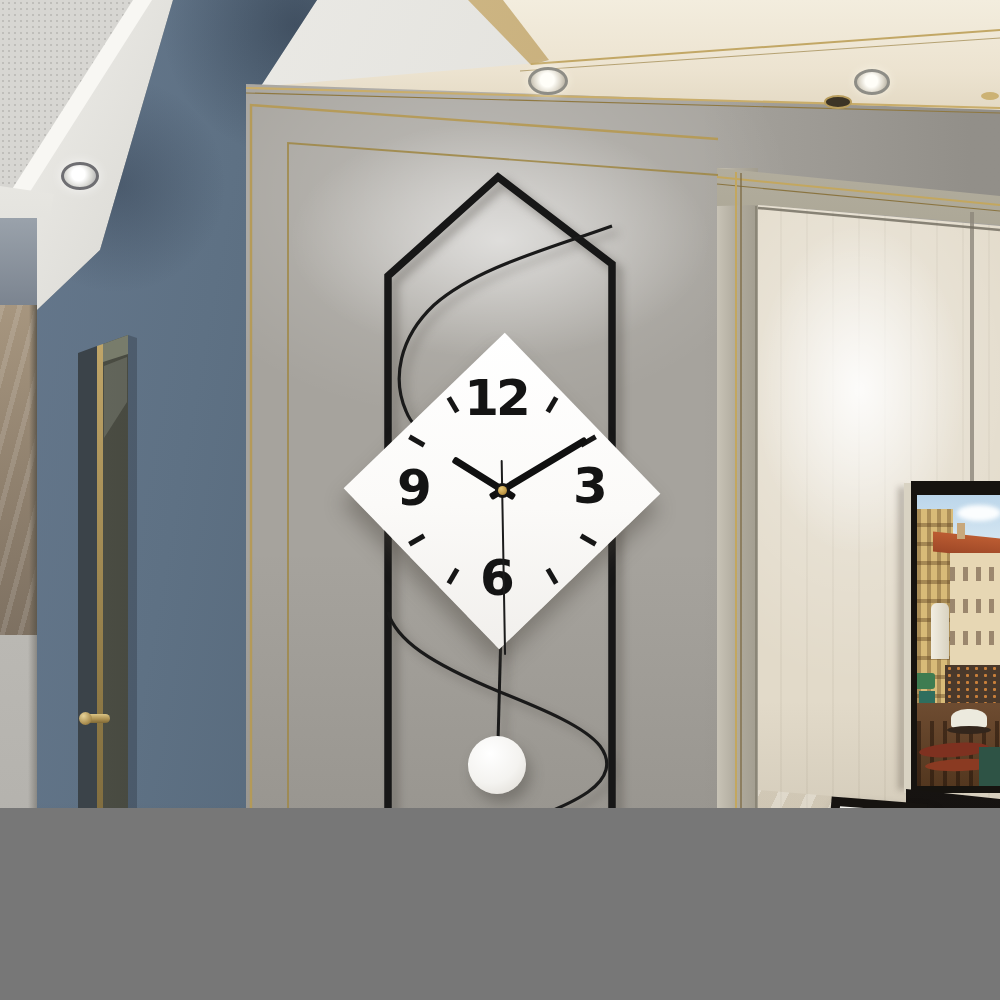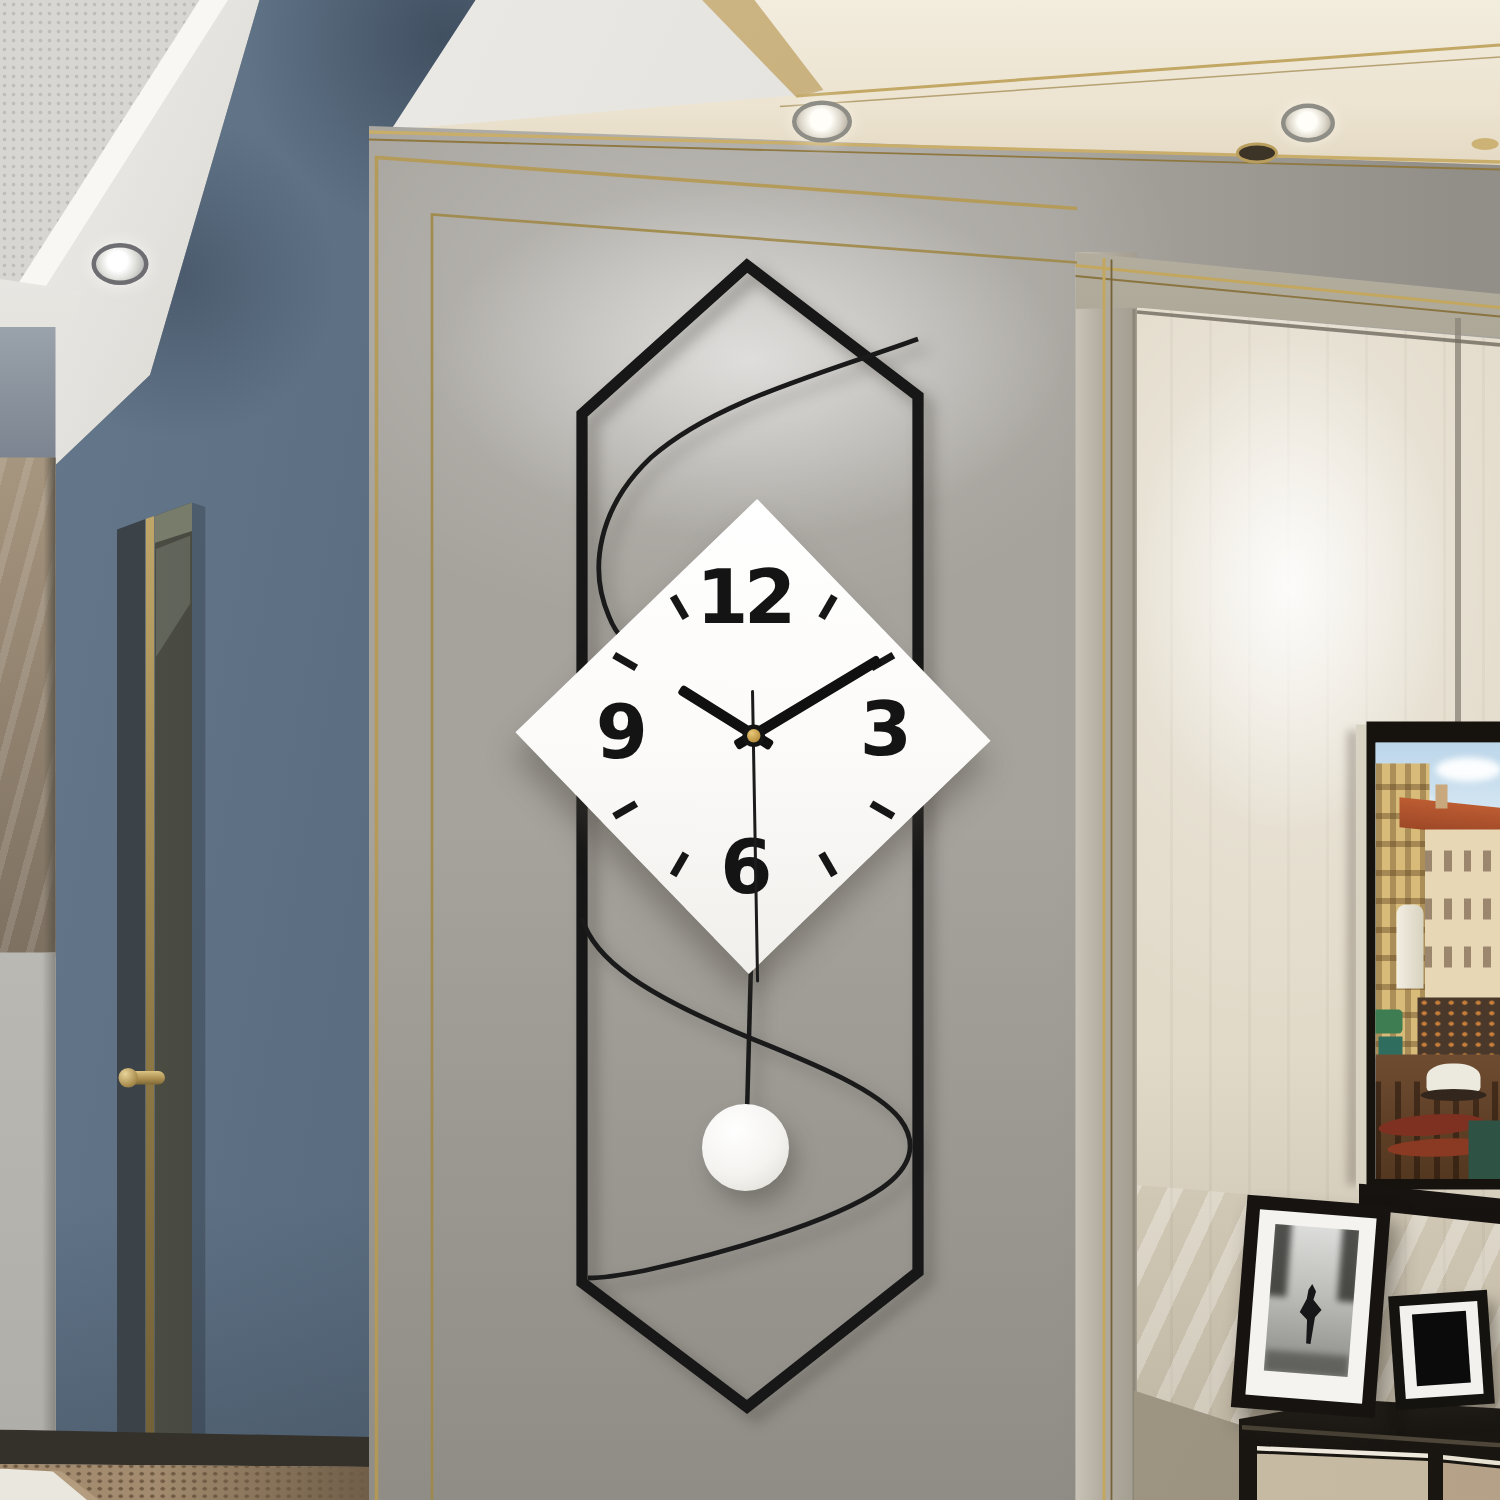--- a/index.html
+++ b/index.html
@@ -1,16 +1,16 @@
 <!DOCTYPE html>
 <html><head>
 <meta charset="utf-8">
 <style>
   html,body{margin:0;padding:0;background:#777;}
-  #stage{position:relative;width:1000px;height:1000px;overflow:hidden;
+  #stage{position:relative;width:1000px;height:808px;overflow:hidden;
          font-family:"DejaVu Sans","Liberation Sans",sans-serif;background:#a6a39d;}
   #stage div{position:absolute;}
 
   
   .ceil-cream{left:0;top:0;width:1000px;height:130px;
     clip-path:polygon(460px 0px,1000px 0px,1000px 115px,246px 90px);
     background:linear-gradient(180deg,#f3edde 0%,#ece3d0 55%,#dfd4bd 100%);}
   .ceil-soffit{left:0;top:0;width:1000px;height:110px;
     clip-path:polygon(317px 0px,502px 0px,548px 62px,246px 88px);
     background:linear-gradient(115deg,#eeede9,#e2e1dc 70%,#d6d5cf);}

